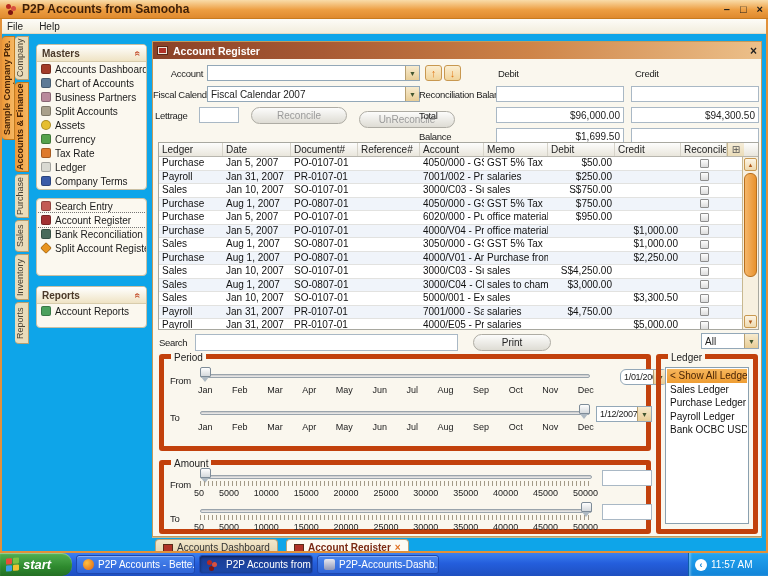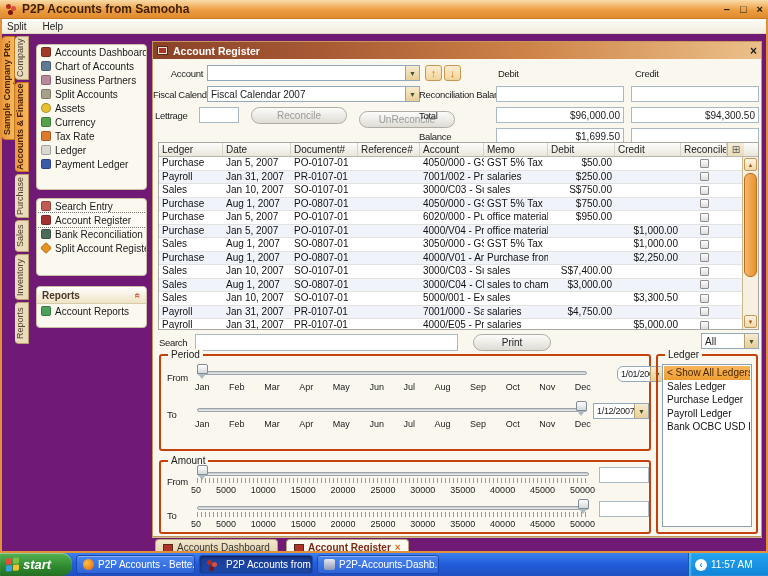--- a/index.html
+++ b/index.html
@@ -1,17 +1,17 @@
 <!DOCTYPE html>
 <html><head>
 <meta charset="utf-8">
 <style>
   *{margin:0;padding:0;box-sizing:border-box;}
   body{font-family:"Liberation Sans","DejaVu Sans",sans-serif;background:#444;}
-  .screen{position:relative;width:768px;height:576px;overflow:hidden;background:#701a75;font-size:10px;color:#222;}
+  .screen{position:relative;width:768px;height:576px;overflow:hidden;background:#0ea5e9;font-size:10px;color:#222;}
   .abs{position:absolute;}
   
   .titlebar{position:absolute;left:0;top:0;width:768px;height:19px;background:linear-gradient(#F9DCA9,#ED9E42 55%,#DF8A2E);display:flex;align-items:center;padding:0 5px;border-bottom:1px solid #C87B20;}
   .appdots{width:12px;height:12px;position:relative;margin-right:5px;}
   .appdots i{position:absolute;left:1px;top:1px;width:5px;height:5px;border-radius:50%;background:#B82A20;box-shadow:5px 2px 0 #D85040,2px 6px 0 #7E1510;}
   .title-text{font-weight:bold;font-size:12px;color:#3E1F07;}
   .win-controls{margin-left:auto;display:flex;gap:10px;font-weight:bold;font-size:11px;color:#1A1A1A;}
   .win-controls span{cursor:default;}
   
   .menubar{position:absolute;left:2px;top:19px;width:764px;height:15px;background:linear-gradient(#FDFCF8,#F2EDDD);border-bottom:1px solid #E2D9C2;display:flex;align-items:center;gap:16px;padding:0 5px;font-size:10px;}
@@ -52,21 +52,21 @@
   .tr{height:13.5px;border-bottom:1px solid #E2E2E0;background:#fff;}
   .tr:nth-child(even){background:#F0F4FA;}
   .td{padding:0 3px;font-size:10px;white-space:nowrap;overflow:hidden;line-height:12.5px;color:#111;}
   .td.num{text-align:right;}
   .td.chk{display:flex;align-items:center;justify-content:center;padding:0;}
   .checkbox{width:9px;height:9px;border:1px solid #8E8E8E;border-radius:1px;background:linear-gradient(#FDFDFD,#DCDCDC);}
   .vscroll{position:absolute;right:0;top:14px;width:16px;height:172px;background:#F7F0E0;border-left:1px solid #C8B890;}
   .vs-btn{position:absolute;left:1px;width:13px;height:13px;background:linear-gradient(#FCF4E4,#EED9AE);border:1px solid #C89850;border-radius:2px;display:flex;align-items:center;justify-content:center;font-size:6px;color:#B05818;}
   .vs-thumb{position:absolute;left:1px;top:16px;width:13px;height:104px;background:linear-gradient(90deg,#F5B76B,#E8922E);border:1px solid #B86F1D;border-radius:6px;}
   
-  .groupbox{position:absolute;border:2px solid #c2410c;border-radius:3px;}
+  .groupbox{position:absolute;border:5px solid #c2410c;border-radius:3px;}
   .legend{position:absolute;top:-7px;left:7px;background:#FAF7EE;padding:0 3px;font-size:10px;color:#222;}
   .slider-track{position:absolute;height:4px;background:linear-gradient(#C6C6C6,#EFEFEF);border:1px solid #9AA4AC;border-radius:2px;}
   .thumb{position:absolute;width:11px;height:10px;background:linear-gradient(#FEFEFE,#D5D9DC);border:1px solid #7E8C98;border-radius:2px 2px 1px 1px;}
   .thumb::after{content:"";position:absolute;left:0px;top:9px;border-left:4.5px solid transparent;border-right:4.5px solid transparent;border-top:5px solid #AEB9C2;}
   .scale{position:absolute;display:flex;justify-content:space-between;font-size:9px;color:#222;}
   .ticks{position:absolute;height:5px;background:repeating-linear-gradient(90deg,#A39A87 0 1px,transparent 1px 4px);}
   .mini-input{position:absolute;height:16px;background:#fff;border:1px solid #A9B8C5;}
   
   .llist{position:absolute;left:4px;right:4px;top:8px;bottom:5px;background:#fff;border:1px solid #8AA0B0;padding:1px;overflow:hidden;}
   .litem{height:13.5px;line-height:13px;padding:0 3px;font-size:10px;white-space:nowrap;overflow:hidden;color:#111;}
@@ -102,33 +102,37 @@
       </span>
     <span class="title-text">P2P Accounts from Samooha</span>
     <span class="win-controls">
       <span>–</span>
       <span>□</span>
       <span>×</span>
     </span>
   </div>
 
   <div class="menubar">
-    <span>Split</span>
+    <span>File</span>
     <span>Help</span>
   </div>
 
   <div class="vtab orange" style="left:2px;top:36px;width:13px;height:104px;">Sample Company Pte. Ltd.</div>
   <div class="vtab" style="left:15px;top:36px;width:14px;height:44px;">Company</div>
   <div class="vtab orange" style="left:15px;top:82px;width:14px;height:90px;">Accounts &amp; Finance</div>
   <div class="vtab" style="left:15px;top:174px;width:14px;height:44px;">Purchase</div>
   <div class="vtab" style="left:15px;top:220px;width:14px;height:32px;">Sales</div>
   <div class="vtab" style="left:15px;top:254px;width:14px;height:46px;">Inventory</div>
   <div class="vtab" style="left:15px;top:302px;width:14px;height:42px;">Reports</div>
 
   <div class="sbox" style="top:44px;height:146px;">
+    <div class="sbox-header">
+        <span>Masters</span>
+        <span class="chev">«</span>
+      </div>
     <div class="sitem">
         <span class="sicon" style="background: rgb(163, 59, 40);"></span>
         <span>Accounts Dashboard</span>
       </div>
     <div class="sitem">
         <span class="sicon" style="background: rgb(94, 122, 149);"></span>
         <span>Chart of Accounts</span>
       </div>
     <div class="sitem">
         <span class="sicon" style="background: rgb(185, 137, 155);"></span>
@@ -149,21 +153,21 @@
     <div class="sitem">
         <span class="sicon" style="background: rgb(222, 122, 44);"></span>
         <span>Tax Rate</span>
       </div>
     <div class="sitem">
         <span class="sicon" style="background: rgb(217, 217, 210);"></span>
         <span>Ledger</span>
       </div>
     <div class="sitem">
         <span class="sicon" style="background: rgb(58, 91, 168);"></span>
-        <span>Payment Ledger</span>
+        <span>Company Terms</span>
       </div>
   </div>
 
   <div class="sbox" style="top:198px;height:78px;">
     <div class="sitem">
         <span class="sicon" style="background: rgb(194, 90, 84);"></span>
         <span>Search Entry</span>
       </div>
     <div class="sitem selected">
         <span class="sicon" style="background: rgb(163, 49, 49);"></span>
@@ -350,21 +354,21 @@
               <span class="checkbox"></span>
             </span>
           </div>
         <div class="tr">
             <span class="td">Sales</span>
             <span class="td">Jan 10, 2007</span>
             <span class="td">SO-0107-01</span>
             <span class="td"></span>
             <span class="td">3000/C03 - Su...</span>
             <span class="td">sales</span>
-            <span class="td num">S$7,400.00</span>
+            <span class="td num">S$4,250.00</span>
             <span class="td num"></span>
             <span class="td chk">
               <span class="checkbox"></span>
             </span>
           </div>
         <div class="tr">
             <span class="td">Sales</span>
             <span class="td">Aug 1, 2007</span>
             <span class="td">SO-0807-01</span>
             <span class="td"></span>

